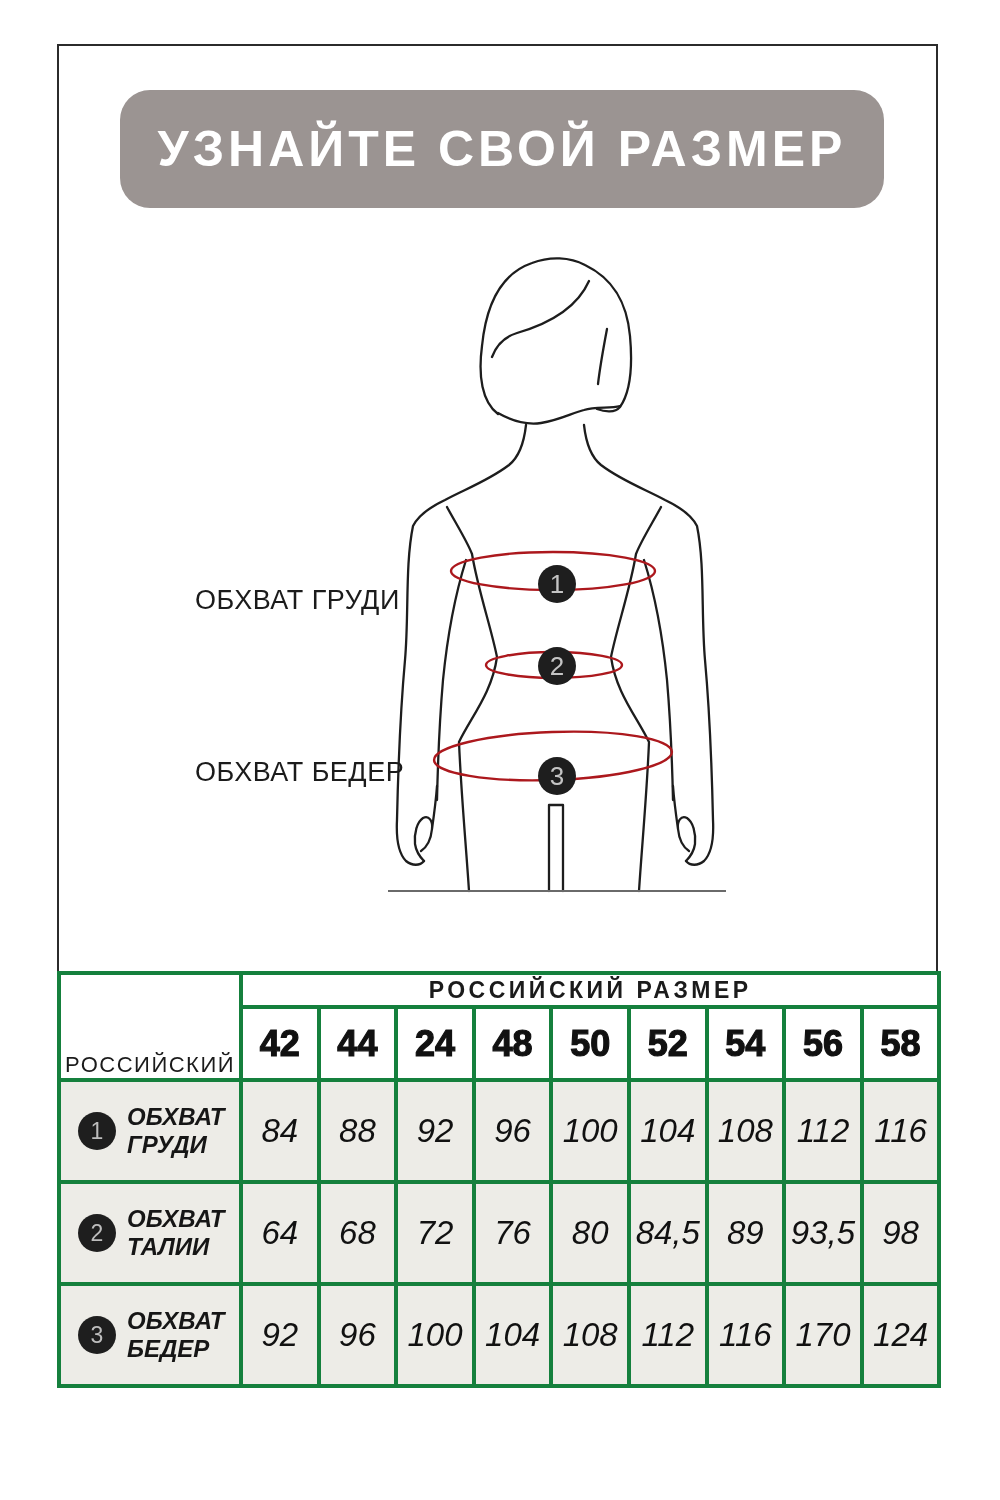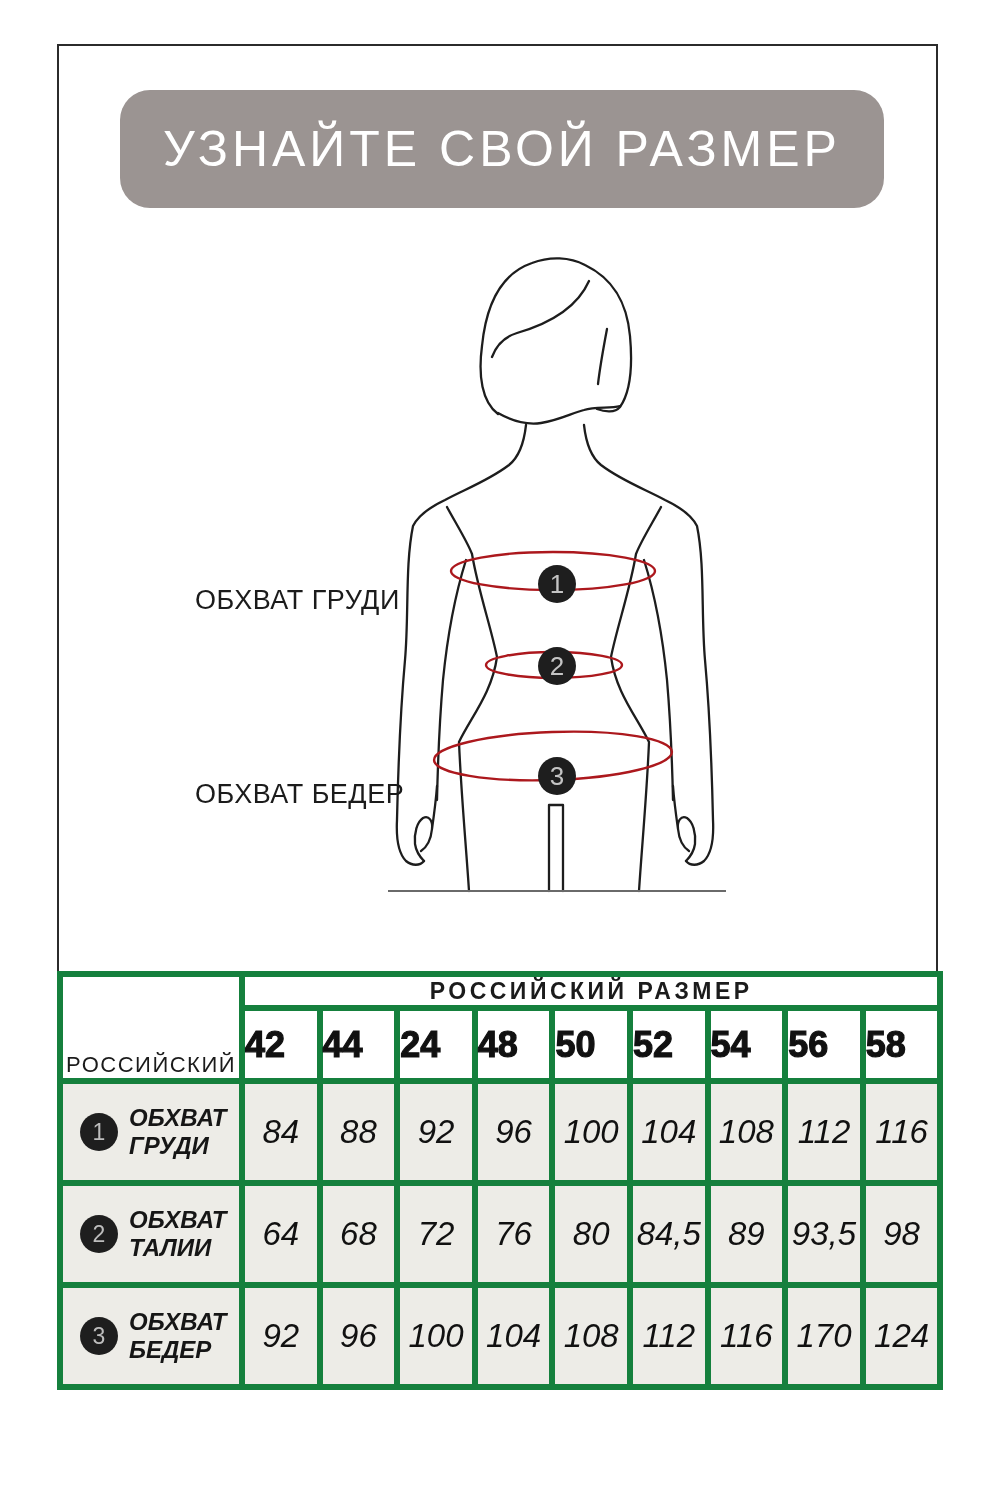--- a/index.html
+++ b/index.html
@@ -10,49 +10,49 @@
   .frame{
     position:absolute;left:57px;top:44px;width:881px;height:1341px;
     border:2px solid #2b2b2b;box-sizing:border-box;
   }
   .title-banner{
     position:absolute;left:120px;top:90px;width:764px;height:118px;
     background:#9b9492;border-radius:30px;
     display:flex;align-items:center;justify-content:center;
   }
   .title-banner .title-text{
-    color:#ffffff;font-size:50px;letter-spacing:4px;font-weight:400;white-space:nowrap;
+    color:#ffffff;font-size:50px;letter-spacing:4px;font-weight:700;white-space:nowrap;
   }
   .figure-svg{position:absolute;left:378px;top:248px;width:354px;height:648px;}
   .measure-label{
     position:absolute;left:195px;font-size:27px;letter-spacing:0.5px;color:#1b1b1b;white-space:nowrap;
   }
   .measure-label.l1{top:537px;margin-top:48px;}
   .measure-label.l2{top:648px;}
-  .measure-label.l3{top:779px;}
+  .measure-label.l3{top:757px;}
 
   table.size-table{
     position:absolute;left:57px;top:971px;width:881px;
     border-collapse:collapse;table-layout:fixed;
     border:3px solid #242424;
   }
-  table.size-table td{border:6px solid #15803d;padding:0;box-sizing:border-box;}
+  table.size-table td{border:4px solid #15803d;padding:0;box-sizing:border-box;}
   tr.r-group{height:34px;}
   tr.r-sizes{height:73px;}
   tr.r-data{height:102px;}
   td.measure-cell{
     text-align:center;vertical-align:bottom;padding-bottom:16px;
     font-size:22px;letter-spacing:1.5px;background:#ffffff;
   }
   td.group-cell{
     text-align:center;vertical-align:middle;background:#ffffff;
     font-size:23px;font-weight:700;letter-spacing:3.5px;
   }
   td.size-cell{
-    vertical-align:middle;background:#ffffff;
+    text-align:center;vertical-align:middle;background:#ffffff;
     font-size:36px;font-weight:700;color:#111111;
     -webkit-text-stroke:1.2px #111111;
   }
   tr.r-data td{background:#edece7;}
   td.row-label-cell{vertical-align:middle;}
   .row-label-wrap{display:flex;align-items:center;gap:11px;padding-left:17px;}
   .badge{
     flex:0 0 auto;width:38px;height:38px;border-radius:50%;background:#1e1e1e;
     display:flex;align-items:center;justify-content:center;
     color:#bdbdbd;font-size:23px;font-style:normal;

